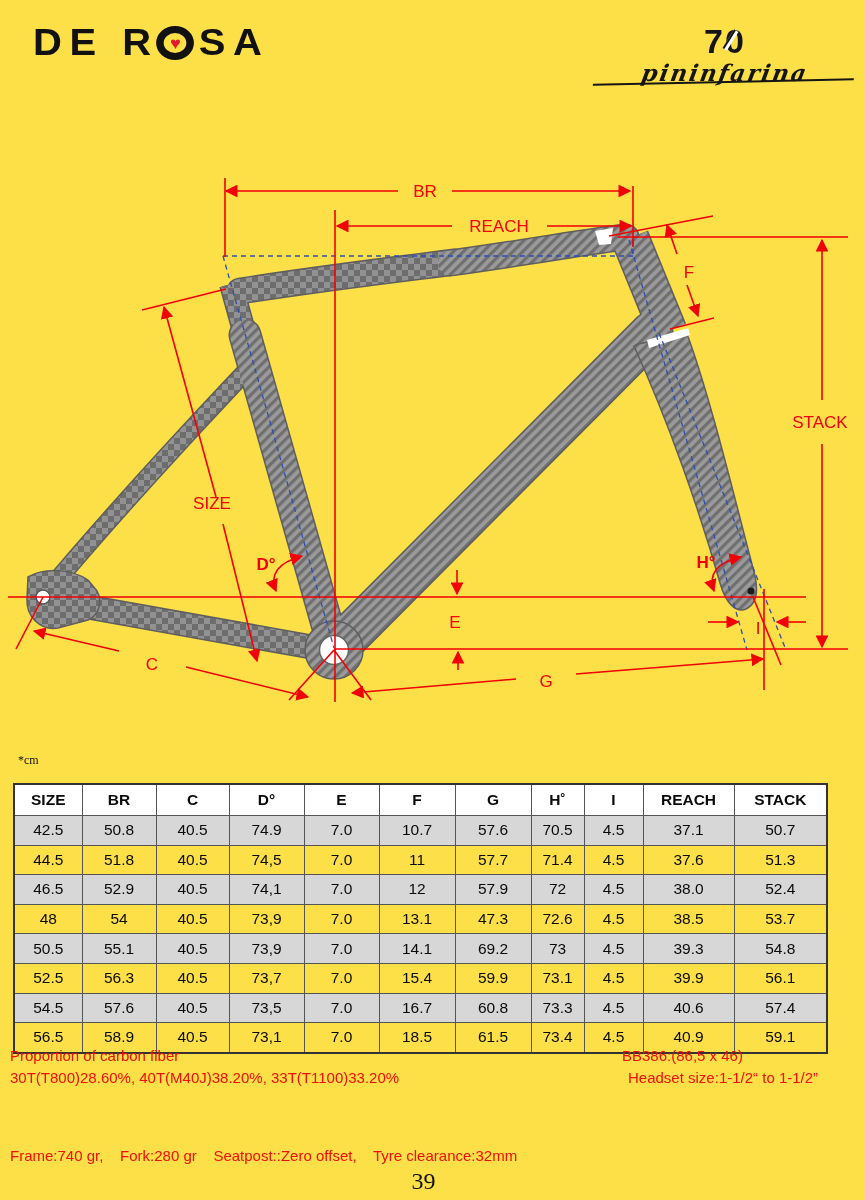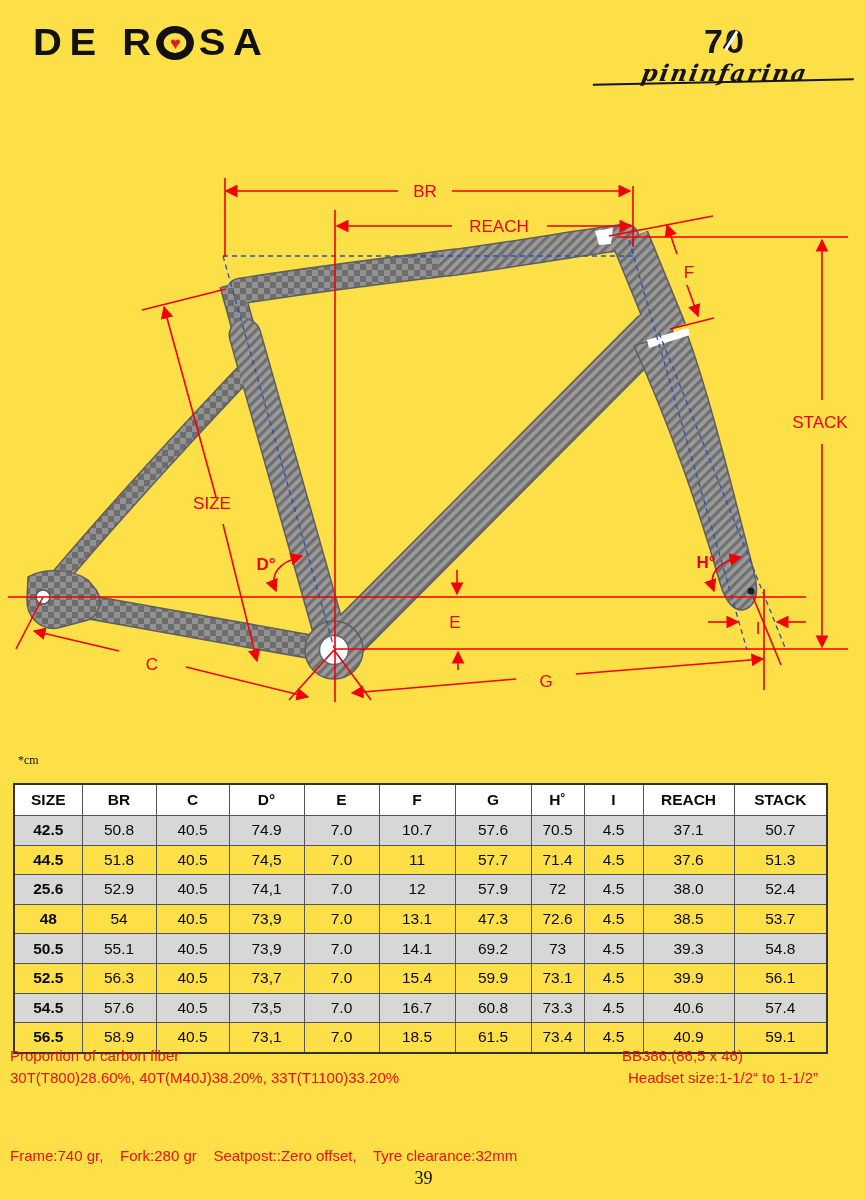--- a/index.html
+++ b/index.html
@@ -25,29 +25,29 @@
   .dimlabel{fill:#f10005;font-family:"Liberation Sans",sans-serif;font-size:17px;}
   .dimlabel.b{font-weight:bold;}
   
   .unit{position:absolute;left:18px;top:753px;font-family:"Liberation Serif",serif;font-size:12px;color:#111;}
   #geo-table{position:absolute;left:13px;top:783px;border-collapse:collapse;table-layout:fixed;
              width:814px;border:2px solid #333;}
   #geo-table th,#geo-table td{border:1px solid #555;text-align:center;padding:0;
              font-size:15.5px;color:#0a0a0a;overflow:hidden;}
   #geo-table th{height:30px;font-weight:bold;background:#fff;}
   #geo-table td{height:28.6px;font-weight:normal;}
-  #geo-table td.szcol{font-weight:bold;}
+  #geo-table td.szcol{font-weight:normal;}
   #geo-table tr.alt td{background:#d7d7d7;}
   
   .note{position:absolute;color:#ee0f08;font-size:15px;white-space:pre;text-align:center;}
   .n1l{left:10px;top:1047px;} .n1r{left:622px;top:1047px;}
   .n2l{left:10px;top:1069px;} .n2r{left:628px;top:1069px;}
   .n3 {left:10px;top:1107px;margin-top:40px;}
   .pageno{position:absolute;left:0;right:18px;top:1168px;text-align:center;
-          font-family:"Liberation Serif",serif;font-size:18px;color:#111;}
+          font-family:"Liberation Serif",serif;font-size:24px;color:#111;}
 </style>
 </head>
 <body>
 
 <div class="page">
 
   <div class="brand">
     <span>DE R</span>
       <span class="brand-o">
         <span class="heart">♥</span>
@@ -239,21 +239,21 @@
           <td>74,5</td>
           <td>7.0</td>
           <td>11</td>
           <td>57.7</td>
           <td>71.4</td>
           <td>4.5</td>
           <td>37.6</td>
           <td>51.3</td>
         </tr>
         <tr class="alt">
-          <td class="szcol">25.6</td>
+          <td class="szcol">46.5</td>
           <td>52.9</td>
           <td>40.5</td>
           <td>74,1</td>
           <td>7.0</td>
           <td>12</td>
           <td>57.9</td>
           <td>72</td>
           <td>4.5</td>
           <td>38.0</td>
           <td>52.4</td>

